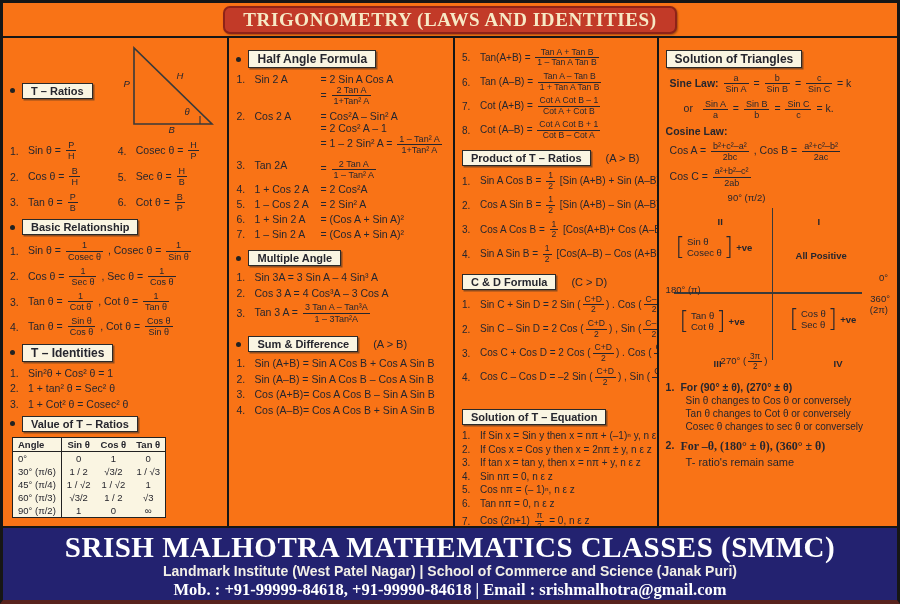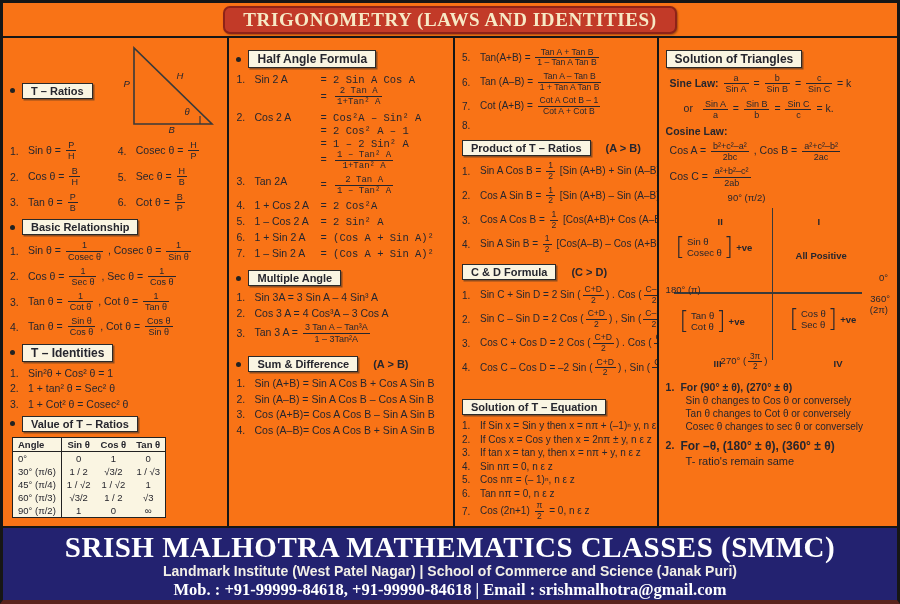--- a/index.html
+++ b/index.html
@@ -20,21 +20,21 @@
   .main{display:flex;height:488px;}
   .col{box-sizing:border-box;padding:6px 7px;border-right:2px solid #161616;overflow:hidden;font-size:10.5px;}
   .col1{width:228px}.col2{width:227px}.col3{width:205px;font-size:10px}.col4{width:240px;border-right:none}
   
   .hd{display:flex;align-items:center;gap:7px;margin:6px 0 5px;}
   .bullet{width:5px;height:5px;background:#222;border-radius:50%;flex:0 0 auto;}
   .hd-box{
     border:1.4px solid #2a2a2a;box-shadow:1.5px 1.5px 0 rgba(40,40,40,.5);
     padding:1px 8px;font-weight:bold;font-size:11px;background:#FAF5E2;white-space:nowrap;
   }
-  .hd-note{font-weight:bold;font-size:11px;margin-left:8px;white-space:nowrap;}
+  .hd-note{font-weight:normal;font-size:11px;margin-left:8px;white-space:nowrap;}
   
   .ln{display:flex;gap:5px;margin:3.5px 0;align-items:center;}
   .ln .no{min-width:13px;flex:0 0 auto;}
   .f{white-space:nowrap;}
   
   .fr{display:inline-flex;flex-direction:column;text-align:center;vertical-align:middle;font-size:.86em;line-height:1.15;margin:0 2px;}
   .fn{border-bottom:1px solid currentColor;padding:0 2px;display:block;}
   .fd{padding:0 2px;display:block;}
   
   .tr-head{display:flex;justify-content:space-between;align-items:center;}
@@ -46,37 +46,37 @@
   .ratio-row .f{flex:1;}
   .vtable{border-collapse:collapse;border:1.6px solid #222;background:#FAF5E2;font-size:9.5px;margin:3px 0 0 2px;}
   .vtable th,.vtable td{padding:1px 5px;text-align:center;font-weight:normal;}
   .vtable th{font-weight:bold;border-bottom:1.6px solid #222;}
   .vtable th:first-child,.vtable td:first-child{border-right:1.6px solid #222;text-align:left;}
   
   .ha-row{display:flex;gap:4px;margin:3px 0;align-items:flex-start;}
   .ha-row .no{min-width:14px;}
   .ha-row .lhs{min-width:62px;}
   .ha-row .rhs{flex:1;}
-  .rline{margin:6px 0;white-space:nowrap;font-family:Liberation Mono, monospace;}
+  .rline{margin:6px 0;white-space:nowrap;}
   
   .law-line{margin:4px 0 4px 4px;white-space:nowrap;}
   .law-label{font-weight:bold;font-size:10.5px;margin:4px 0 1px;}
   .or-lab{display:inline-block;margin:0 5px 0 14px;}
   .quad{position:relative;height:182px;margin-top:4px;font-size:9.5px;}
   .qv{position:absolute;left:106px;top:16px;height:152px;width:1.5px;background:#3a3a3a;}
   .qh{position:absolute;top:100px;left:8px;width:188px;height:1.5px;background:#3a3a3a;}
   .qlab{position:absolute;white-space:nowrap;}
   .qnum{position:absolute;font-weight:bold;}
   .sq{position:absolute;display:inline-flex;align-items:center;white-space:nowrap;}
   .br{font-size:24px;font-weight:300;line-height:.9;font-family:"DejaVu Sans",sans-serif;}
   .pair{display:flex;flex-direction:column;line-height:1.2;margin:0 2px;text-align:left;}
   .pve{font-weight:bold;margin-left:3px;}
   .note-item{display:flex;gap:6px;margin:7px 0 2px;font-weight:bold;font-size:10.5px;}
   .nline{margin:2px 0 2px 20px;font-size:10px;}
-  .n2h{font-family:Liberation Sans, sans-serif;font-size:12px;}
+  .n2h{font-family:Liberation Serif, serif;font-size:12px;}
   .n2line{margin-left:20px;font-size:11px;}
   
   .footer{height:auto;background:#232270;border-top:2px solid #161616;color:#fff;text-align:center;padding:3px 0 6px;}
   .f1{font-family:Liberation Serif, serif;font-weight:bold;font-size:29px;line-height:32px;letter-spacing:.5px;}
   .f2{font-family:Liberation Sans, sans-serif;font-weight:bold;font-size:14px;line-height:17px;color:#f2efe6;}
   .f3{font-family:"Liberation Serif",serif;font-weight:bold;font-size:16.5px;line-height:20px;}
 </style>
 </head>
 <body>
 
@@ -374,20 +374,24 @@
         </div>
       <div class="ln">
           <span class="no">7.</span>
           <span class="f">Cot (A+B) = <span class="fr">
               <span class="fn">Cot A Cot B – 1</span>
               <span class="fd">Cot A + Cot B</span>
             </span></span>
         </div>
       <div class="ln">
           <span class="no">8.</span>
+          <span class="f">Cot (A–B) = <span class="fr">
+              <span class="fn">Cot A Cot B + 1</span>
+              <span class="fd">Cot B – Cot A</span>
+            </span></span>
         </div>
 
       <div class="hd" style="margin-top:9px">
         <span class="hd-box">Product of T – Ratios</span>
         <span class="hd-note">(A &gt; B)</span>
       </div>
       <div class="ln">
           <span class="no">1.</span>
           <span class="f">Sin A Cos B = <span class="fr">
               <span class="fn">1</span>

